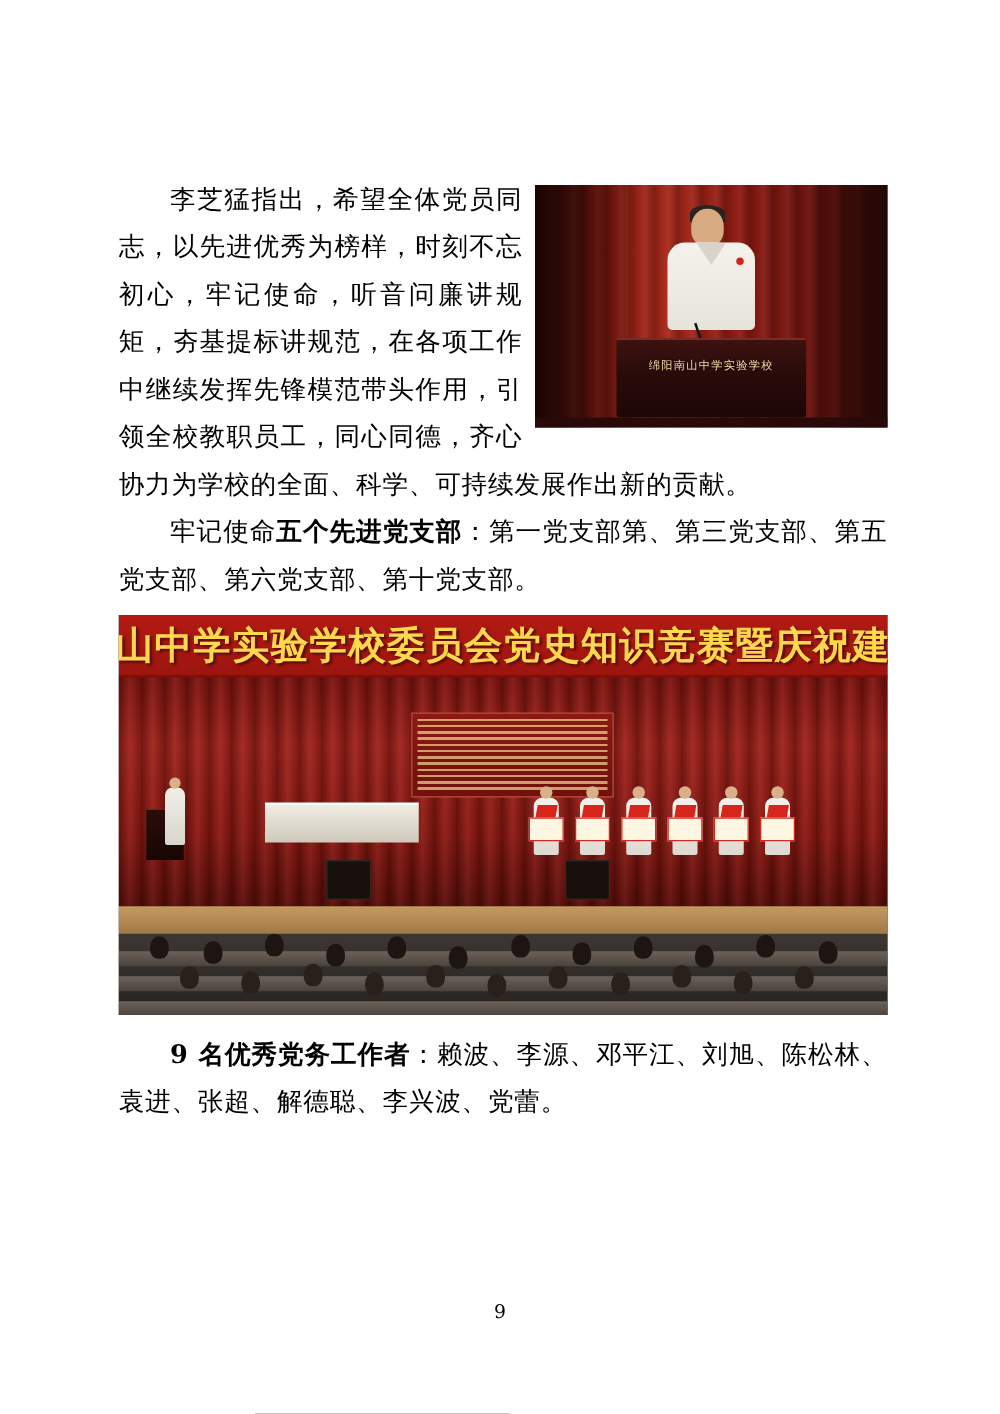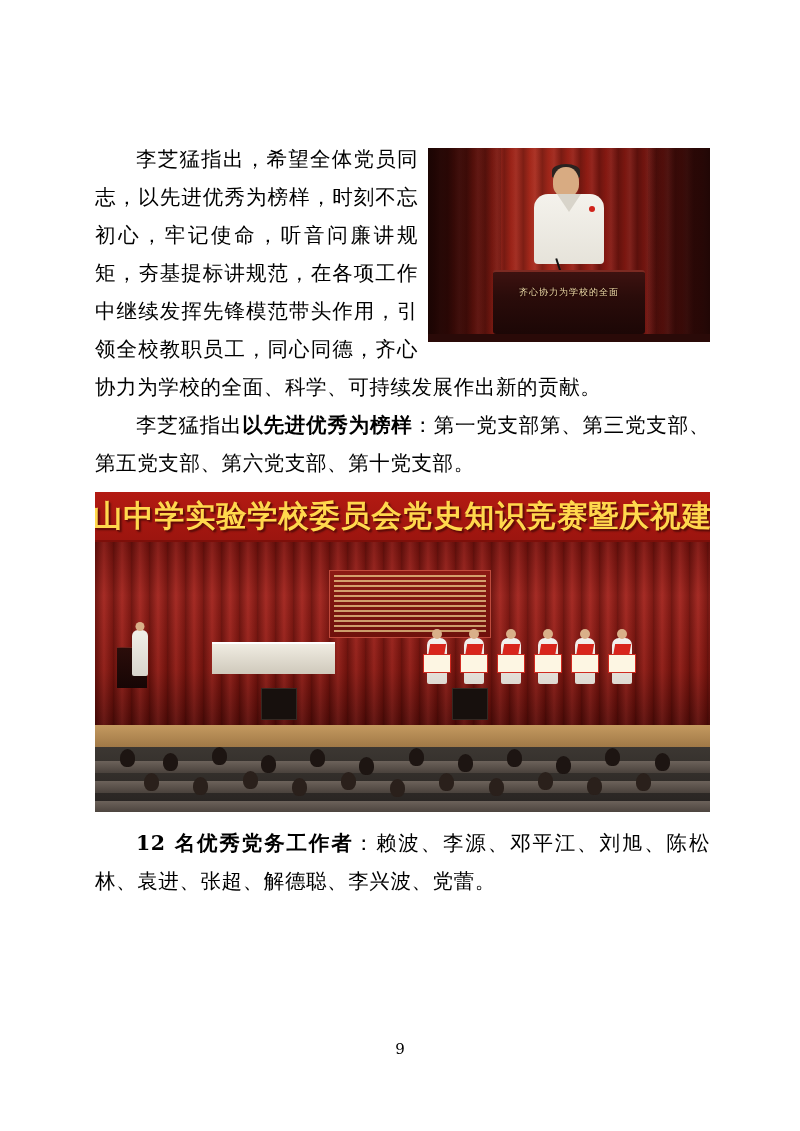--- a/index.html
+++ b/index.html
@@ -247,29 +247,29 @@
         <div class="ph1-curtain"></div>
         <div class="ph1-dark-left"></div>
         <div class="ph1-dark-right"></div>
         <div class="ph1-hair"></div>
         <div class="ph1-head"></div>
         <div class="ph1-body"></div>
         <div class="ph1-collar"></div>
         <div class="ph1-badge"></div>
         <div class="ph1-mic"></div>
         <div class="ph1-podium">
-          <div class="ph1-podium-text">齐心协力为学校的全面</div>
+          <div class="ph1-podium-text">绵阳南山中学实验学校</div>
         </div>
         <div class="ph1-floor"></div>
       </div>
 
       <p class="para indent">李芝猛指出，希望全体党员同志，以先进优秀为榜样，时刻不忘初心，牢记使命，听音问廉讲规矩，夯基提标讲规范，在各项工作中继续发挥先锋模范带头作用，引领全校教职员工，同心同德，齐心协力为学校的全面、科学、可持续发展作出新的贡献。</p>
     </div>
 
-    <p class="para indent"><span>李芝猛指出</span><span class="bold">以先进优秀为榜样</span><span>：第一党支部第、第三党支部、第五党支部、第六党支部、第十党支部。</span></p>
+    <p class="para indent"><span>牢记使命</span><span class="bold">五个先进党支部</span><span>：第一党支部第、第三党支部、第五党支部、第六党支部、第十党支部。</span></p>
 
     <div class="photo-wide">
       <div class="ph2-stage"></div>
       <div class="ph2-curtains"></div>
 
       <div class="ph2-screen">
         <div class="ph2-screen-lines"></div>
       </div>
 
       <div class="ph2-table"></div>
@@ -337,18 +337,18 @@
         <div class="head light" style="left:72%;top:25px;"></div>
         <div class="head light" style="left:80%;top:30px;"></div>
         <div class="head light" style="left:88%;top:26px;"></div>
       </div>
 
       <div class="ph2-banner">
         <div class="ph2-banner-text">南山中学实验学校委员会党史知识竞赛暨庆祝建党</div>
       </div>
     </div>
 
-    <p class="para indent"><span class="bold">12 名优秀党务工作者</span><span>：赖波、李源、邓平江、刘旭、陈松林、袁进、张超、解德聪、李兴波、党蕾。</span></p>
+    <p class="para indent"><span class="bold">9 名优秀党务工作者</span><span>：赖波、李源、邓平江、刘旭、陈松林、袁进、张超、解德聪、李兴波、党蕾。</span></p>
 
   </div>
 
   <div class="pagenum">9</div>
 </div>
 
 </body></html>

